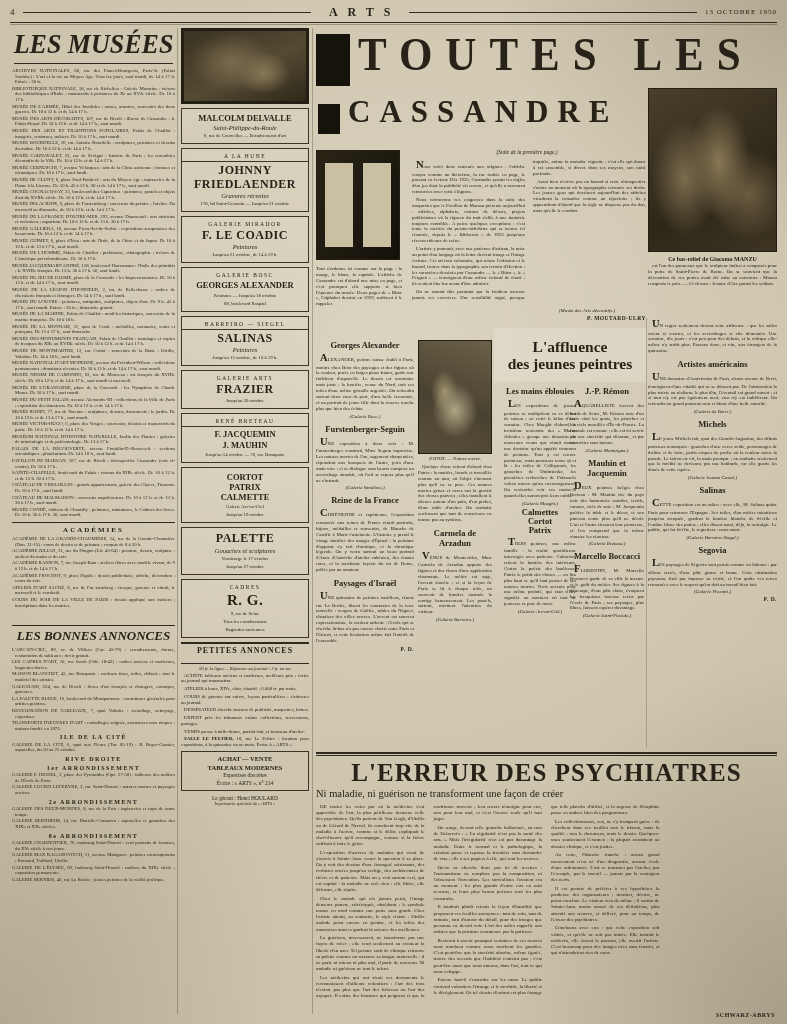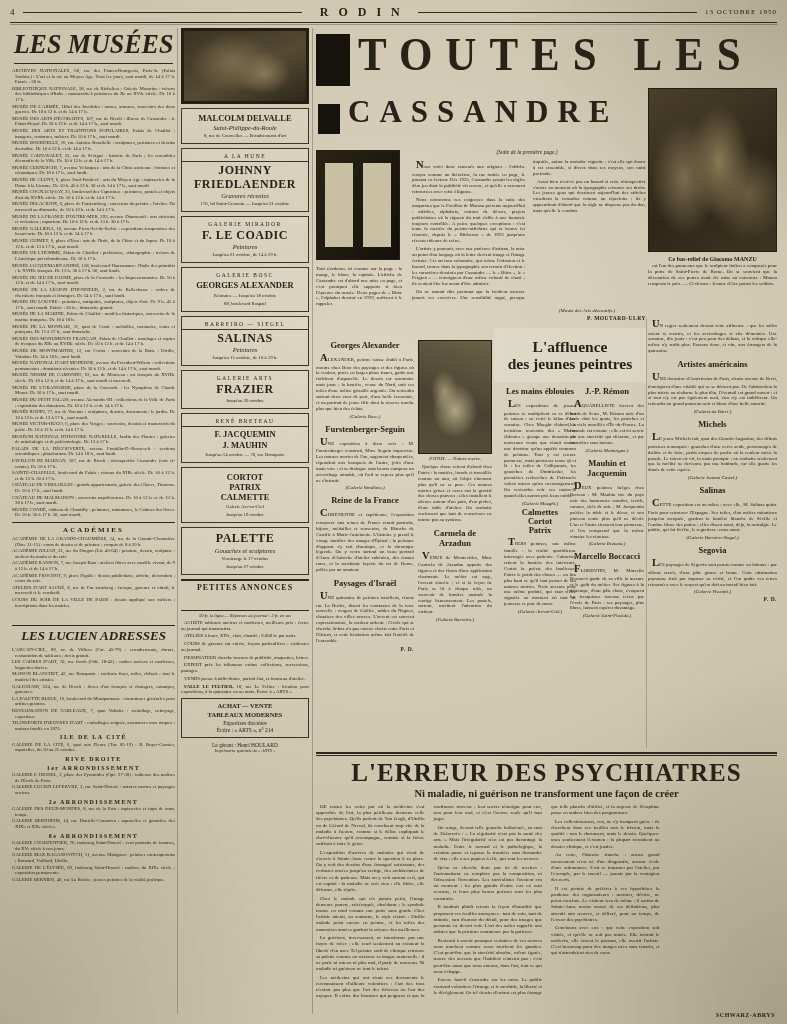--- a/index.html
+++ b/index.html
@@ -56,21 +56,21 @@
   .ad .big.xl{ font-size:15px; }
   .ad .med{ font-weight:bold; font-size:8.5px; line-height:1.2; }
   .ad .sub{ font-style:italic; font-size:6.5px; margin-top:1px; }
   .ad .note{ font-size:4.8px; margin-top:2px; line-height:1.25; }
   .ad-img{ height:76px; border:3px solid #241f15; margin-bottom:4px;
     background:
       radial-gradient(50% 60% at 40% 45%, #7a6b4e 0%, rgba(0,0,0,0) 70%),
       radial-gradient(30% 40% at 65% 60%, #8a7a58 0%, rgba(0,0,0,0) 75%),
       linear-gradient(155deg,#3a3322,#554a33 55%,#2e2819); }
   .annonces{ border-top:2px solid #2e2a1f; padding-top:2px; text-align:left; }
-  .annonces-title{ text-align:center; font-weight:bold; font-size:8px; letter-spacing:1px; border-bottom:1px solid #2e2a1f; padding-bottom:18px; margin-bottom:2px; }
+  .annonces-title{ text-align:center; font-weight:bold; font-size:8px; letter-spacing:1px; border-bottom:1px solid #2e2a1f; padding-bottom:8px; margin-bottom:2px; }
   .tarif{ font-size:4.6px; text-align:center; font-style:italic; margin-bottom:2px; }
   .cls{ font-size:4.8px; line-height:1.2; margin:0 0 2px; text-indent:3px; text-align:justify; }
   .salle-name{ font-weight:bold; }
   .mini-box{ border:1px solid #3c3628; text-align:center; padding:3px 2px; margin:3px 0; }
   .mini-box div{ font-size:5.5px; line-height:1.35; }
   .mini-box .b1{ font-weight:bold; font-size:6.5px; }
   .gerant{ font-size:5.5px; text-align:center; margin-top:4px; }
   .imprimerie{ font-size:4.6px; text-align:center; font-style:italic; }
 
   
@@ -111,34 +111,34 @@
   .sec-h.multi{ margin:0; line-height:1.1; }
   .patrix-img{ width:74px; height:114px; border:1px solid #241f15;
     background:
       radial-gradient(45% 35% at 50% 62%, #b0a685 0%, rgba(0,0,0,0) 70%),
       radial-gradient(25% 25% at 35% 45%, #9c8f6d 0%, rgba(0,0,0,0) 75%),
       linear-gradient(200deg,#6b6148,#4a4231 55%,#59503a); }
   .patrix-cap{ font-size:5px; text-align:center; font-style:italic; margin:2px 0 3px; }
   .psy{ position:absolute; left:0; top:724px; width:461px; height:266px; }
   .psy-rule{ border-top:2px solid #2e2a1f; border-bottom:1px solid #2e2a1f; height:4px; }
   .psy-title{ font-size:25px; font-weight:bold; letter-spacing:1px; text-align:center; margin:3px 0 1px; transform:scaleY(1.05); }
-  .psy-sub{ font-size:10.5px; font-weight:bold; text-align:center; margin:0 0 5px; }
+  .psy-sub{ font-size:10.5px; font-weight:normal; margin:0 0 5px; }
   .psy-cols{ column-count:4; column-gap:9px; column-fill:auto; height:196px; overflow:hidden; font-size:5px; line-height:1.24; text-align:justify; }
   .psy-cols p{ margin:0 0 2.5px; text-indent:4px; }
   .psy-sig{ position:absolute; right:2px; bottom:0; font-size:6px; }
 </style>
 </head>
 <body>
 
 <div class="paper">
 
   <header class="masthead">
     <span class="pagenum">4</span>
     <span class="mline"></span>
-    <span class="mtitle">RODIN</span>
+    <span class="mtitle">ARTS</span>
     <span class="mline"></span>
     <span class="mdate">13 OCTOBRE 1950</span>
   </header>
   <div class="headrule"></div>
   <div class="vline" style="left:177px"></div>
   <div class="vline" style="left:312px"></div>
 
   <aside class="col-left">
     <section>
       <h1 class="script-title">LES MUSÉES</h1>
@@ -188,21 +188,21 @@
       <p>ACADÉMIE DE LA GRANDE-CHAUMIÈRE, 14, rue de la Grande-Chaumière (Dan. 31-15) : cours de dessin et de peinture ; croquis de 8 à 20 h.</p>
           <p>ACADÉMIE JULIAN, 31, rue du Dragon (Lit. 45-64) : peinture, dessin, sculpture ; ateliers du matin et du soir.</p>
           <p>ACADÉMIE RANSON, 7, rue Joseph-Bara : ateliers libres avec modèle vivant, de 9 à 12 h. et de 14 à 17 h.</p>
           <p>ACADÉMIE FROCHOT, 9, place Pigalle : dessin publicitaire, affiche, décoration ; cours du soir.</p>
           <p>ATELIER D'ART SACRÉ, 8, rue de Fur stemberg : fresque, gravure et vitrail, le mercredi et le vendredi.</p>
           <p>COURS DU SOIR DE LA VILLE DE PARIS : dessin appliqué aux métiers ; inscriptions dans les mairies.</p>
         </div>
     </section>
 
     <section class="bonnes">
-      <h2 class="bonnes-title">LES LUCIEN ADRESSES</h2>
+      <h2 class="bonnes-title">LES BONNES ANNONCES</h2>
       <div class="listing bonnes-list">
 
       <p>L'ARC-EN-CIEL, 89, av. de Villiers (Car. 45-79) : encadrements, dorure, restauration de tableaux ; devis gratuit.</p>
           <p>LES CADRES D'ART, 10, rue Jacob (Odé. 18-42) : cadres anciens et modernes, baguettes dorées.</p>
           <p>MAISON BLANCHET, 42, rue Bonaparte : couleurs fines, toiles, châssis ; tout le matériel des artistes.</p>
           <p>GALIGNANI, 224, rue de Rivoli : livres d'art français et étrangers, estampes, gravures.</p>
           <p>LA PALETTE BLEUE, 16, boulevard du Montparnasse : fournitures générales pour artistes peintres.</p>
           <p>RESTAURATION DE TABLEAUX, 7, quai Voltaire : rentoilage, nettoyage, expertises.</p>
           <p>TRANSPORTS D'ŒUVRES D'ART : emballages soignés, assurances tous risques ; maison fondée en 1872.</p>
         </div>
@@ -299,20 +299,27 @@
     </div>
 
     <div class="ad">
       <div class="big">PALETTE</div>
       <div class="sub">Gouaches et sculptures</div>
       <div class="note">Vernissage le 17 octobre</div>
       <div class="note">Jusqu'au 27 octobre</div>
     </div>
 
 
+    <div class="ad">
+      <div class="hdr">CADRES</div>
+      <div class="big xl">R. G.</div>
+      <div class="note">9, rue de Seine</div>
+      <div class="note">Tous les encadrements</div>
+      <div class="note">Baguettes anciennes</div>
+    </div>
 
     <div class="annonces">
       <div class="annonces-title">PETITES ANNONCES</div>
       <div class="tarif">50 fr. la ligne — Réponses au journal : 2 fr. en sus</div>
       <div>
 
       <p class="cls">ACHÈTE tableaux anciens et modernes, meilleurs prix ; écrire au journal qui transmettra.</p>
           <p class="cls">ATELIER à louer, XIVe, clair, chauffé ; 6.000 fr. par mois.</p>
           <p class="cls">COURS de gravure sur cuivre, leçons particulières ; s'adresser au journal.</p>
           <p class="cls">DESSINATEUR cherche travaux de publicité, maquettes, lettres.</p>

